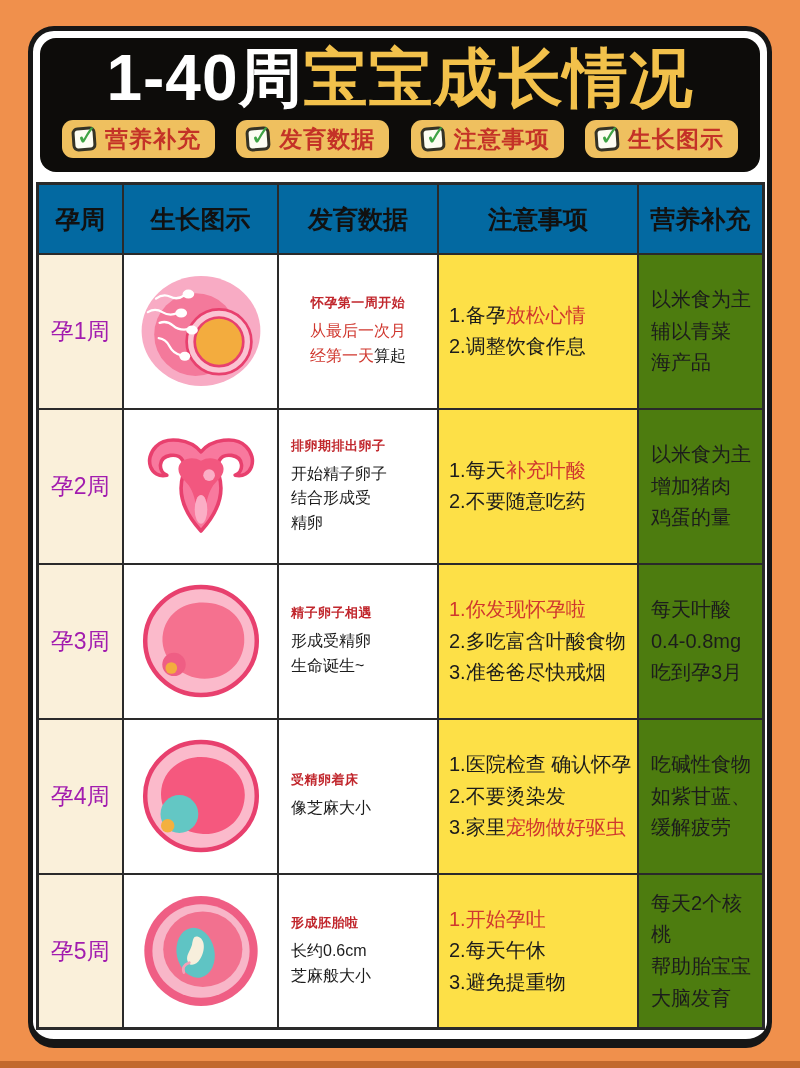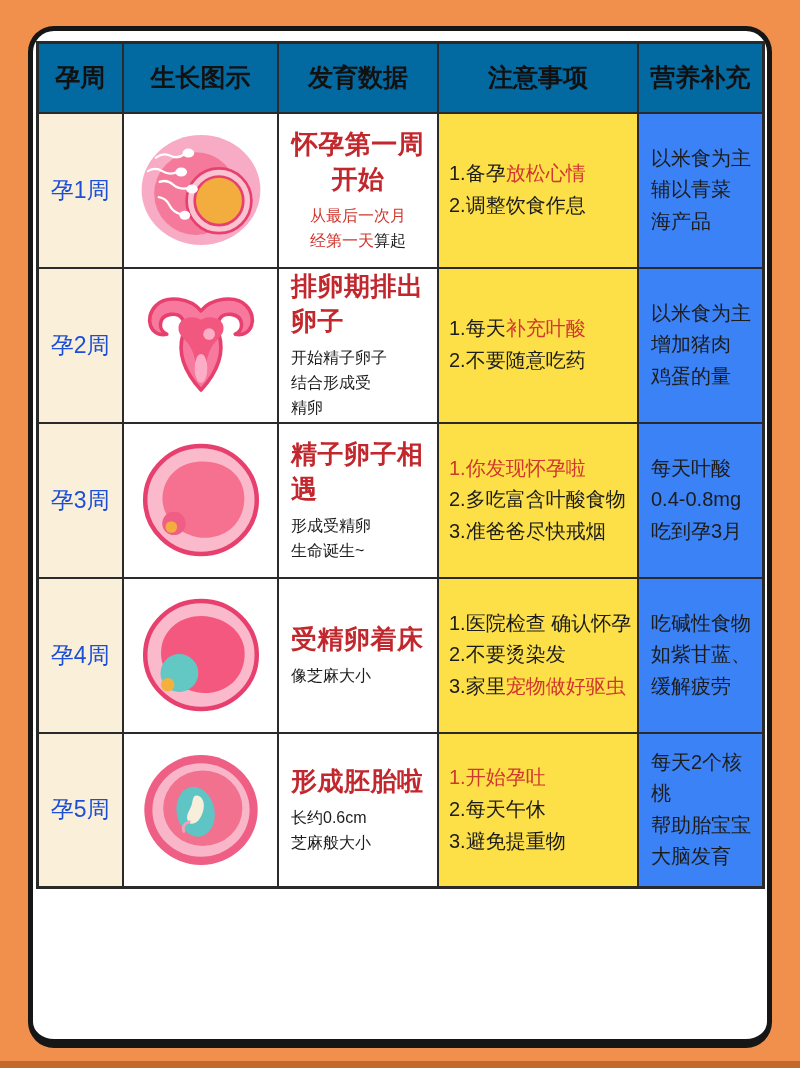--- a/index.html
+++ b/index.html
@@ -91,35 +91,35 @@
     font-size: 25px;
     font-weight: bold;
     color: #111111;
     text-align: center;
   }
   tbody tr { height: 155px; }
   td.week {
     background: #FAF0DA;
     text-align: center;
     font-size: 23px;
-    color: #1d4ed8;
+    color: #a21caf;
   }
   td.illu { text-align: center; background: #FFFFFF; }
   td.illu svg { display: block; margin: 0 auto; }
   td.growth { padding: 0 6px 0 12px; background: #FFFFFF; }
   td.growth.centered { text-align: center; padding: 0 4px; }
   .growth-title {
     color: #C1272D;
     font-weight: bold;
-    font-size: 26px;
+    font-size: 13px;
     margin-bottom: 7px;
     letter-spacing: 0.5px;
   }
   td.notes { padding: 0 4px 0 10px; background: #fde047; }
-  td.nutri { padding: 0 4px 0 12px; background: #3b82f6; }
+  td.nutri { padding: 0 4px 0 12px; background: #4d7c0f; }
   .line { font-size: 20px; line-height: 1.58; }
   .growth .line, td.growth .line { font-size: 16px; line-height: 1.55; }
   .seg-dark { color: #1C1C1C; }
   .seg-red  { color: #D0372E; }
   
   .watermark {
     position: absolute;
     right: 96px; bottom: 20px;
     font-size: 27px;
     color: #8F8F8F;
@@ -127,20 +127,43 @@
     letter-spacing: 1px;
     z-index: 5;
   }
 </style>
 </head>
 <body>
 
 <div class="stage">
   <div class="card">
 
+    <div class="panel">
+      <div class="title">
+        <span class="title-white">1-40周</span><span class="title-gold">宝宝成长情况</span>
+      </div>
+      <div class="badges">
+        <div class="badge">
+          <span class="check-box"></span>
+          <span class="badge-label">营养补充</span>
+        </div>
+        <div class="badge">
+          <span class="check-box"></span>
+          <span class="badge-label">发育数据</span>
+        </div>
+        <div class="badge">
+          <span class="check-box"></span>
+          <span class="badge-label">注意事项</span>
+        </div>
+        <div class="badge">
+          <span class="check-box"></span>
+          <span class="badge-label">生长图示</span>
+        </div>
+      </div>
+    </div>
 
     <table class="weeks">
       <colgroup>
         <col style="width:86px">
           <col style="width:155px">
           <col style="width:160px">
           <col style="width:200px">
           <col style="width:125px">
       </colgroup>
       <thead>

